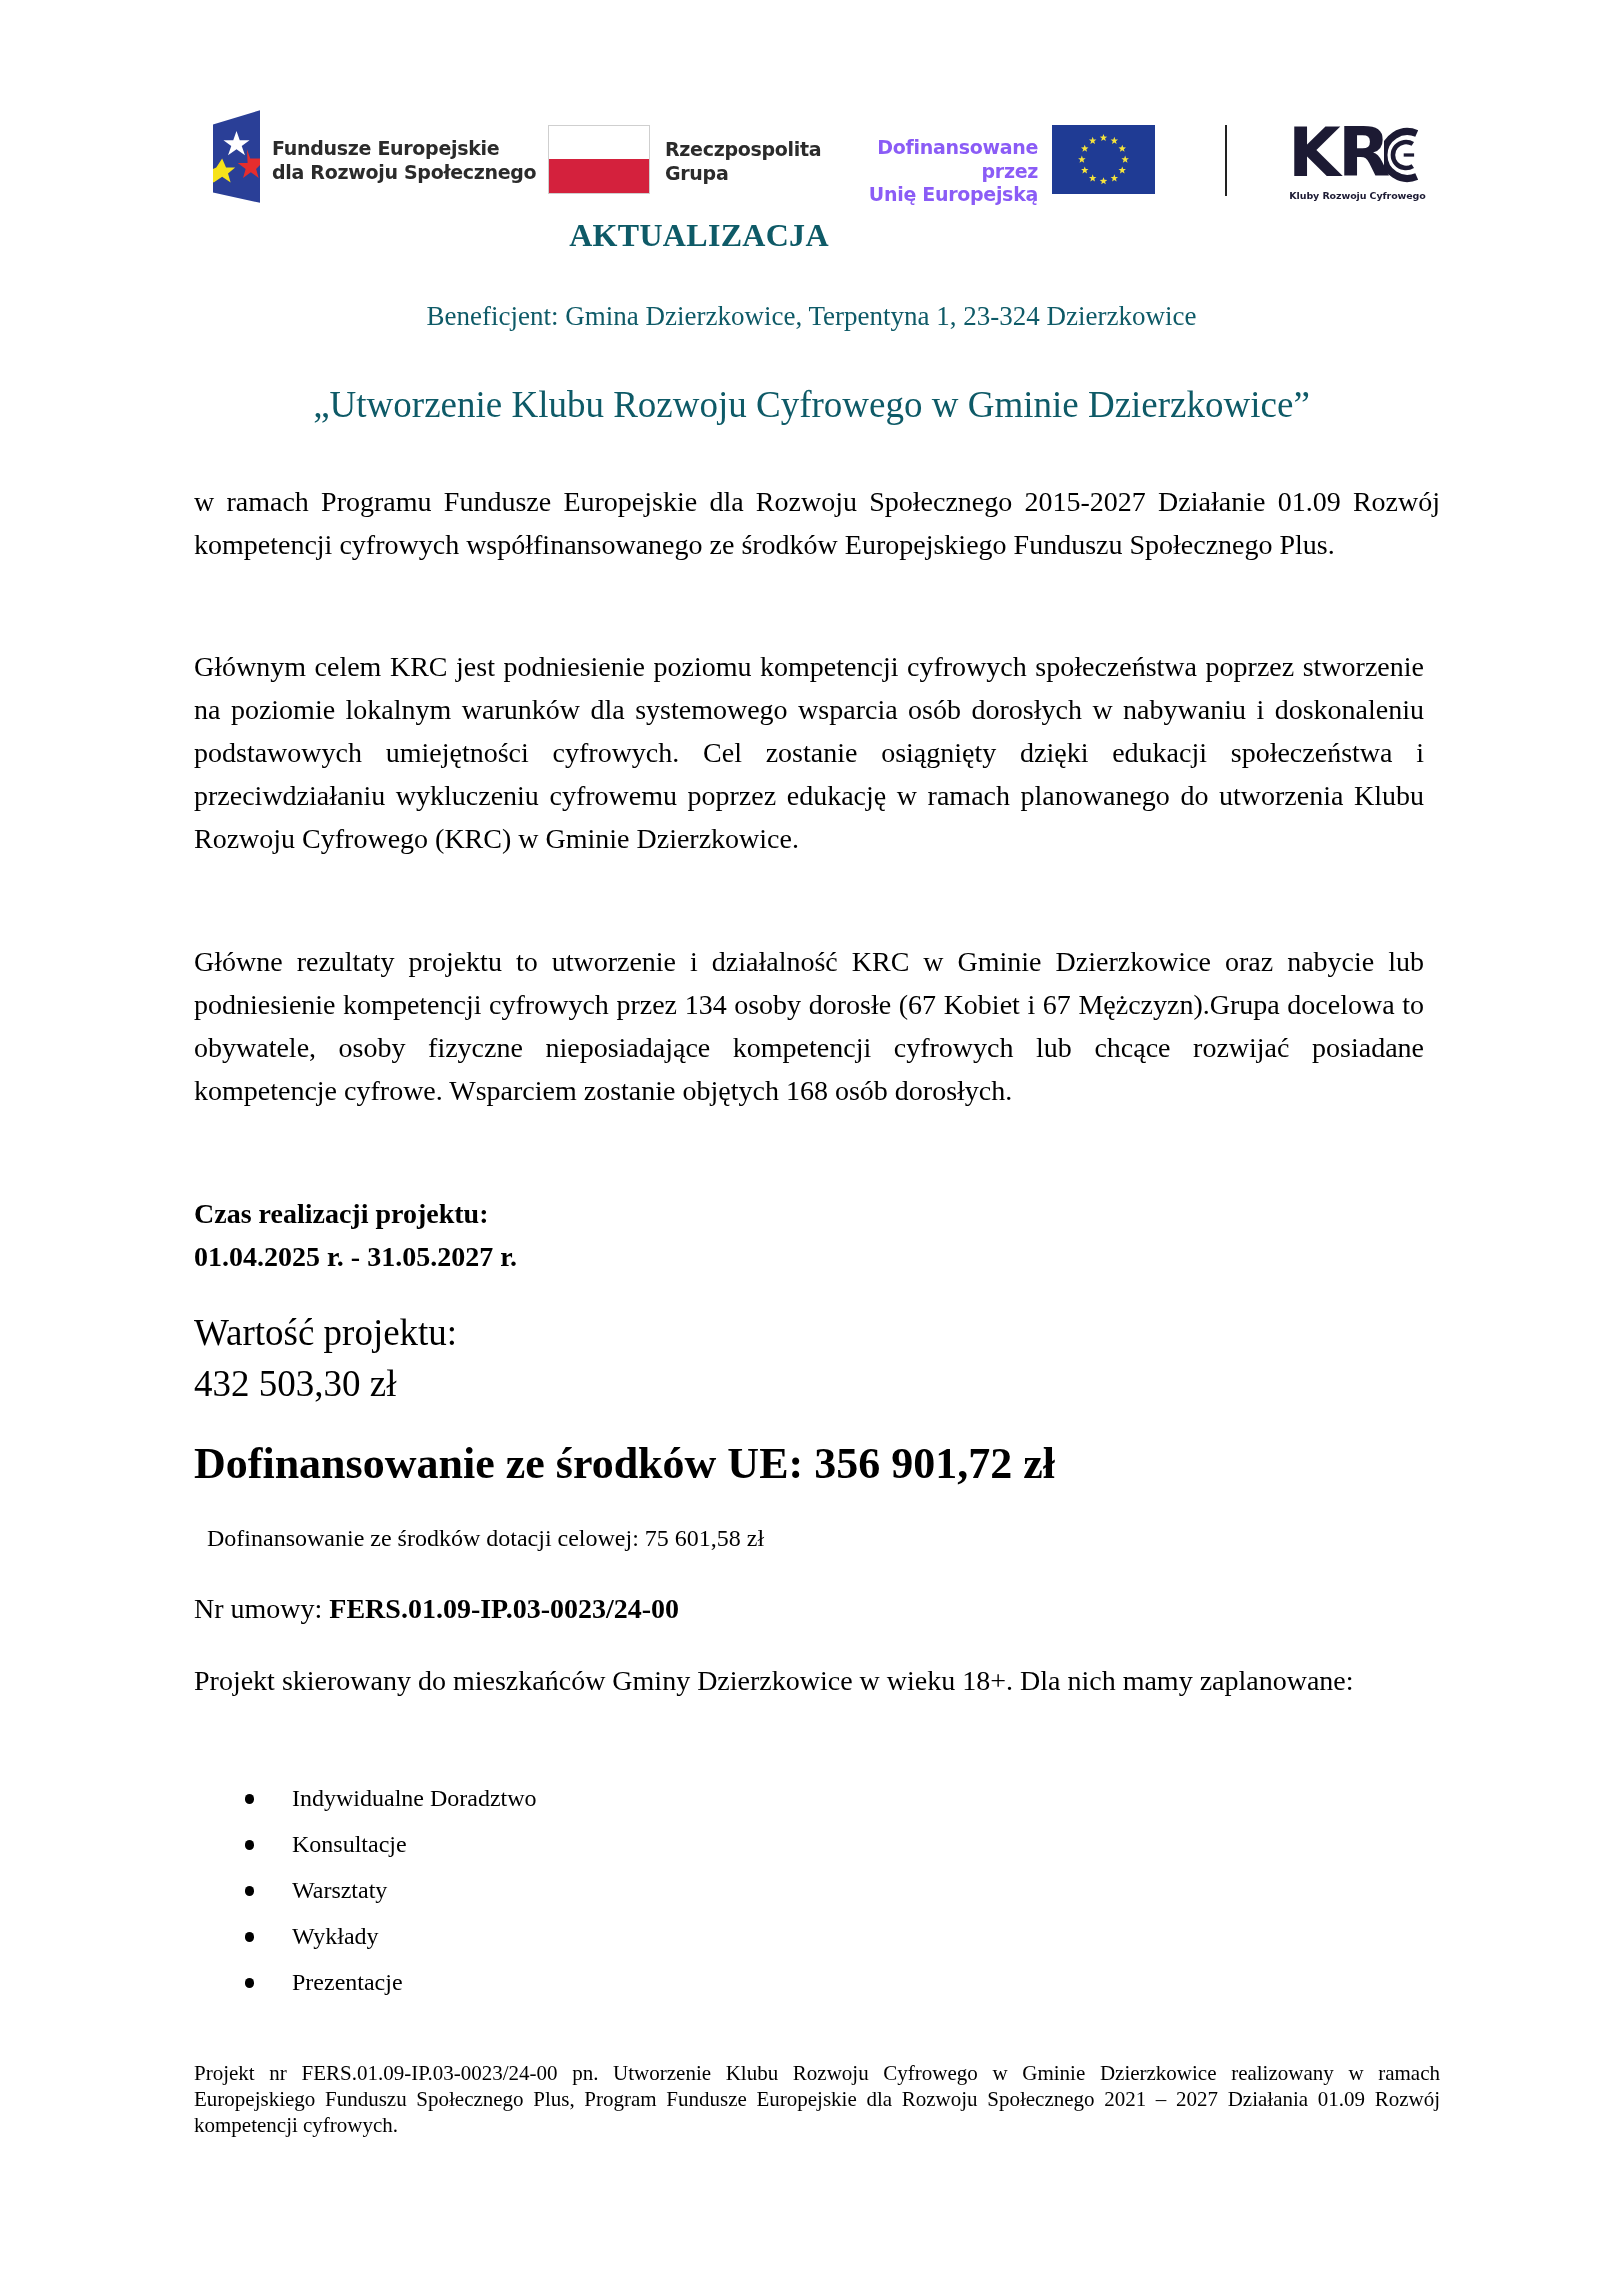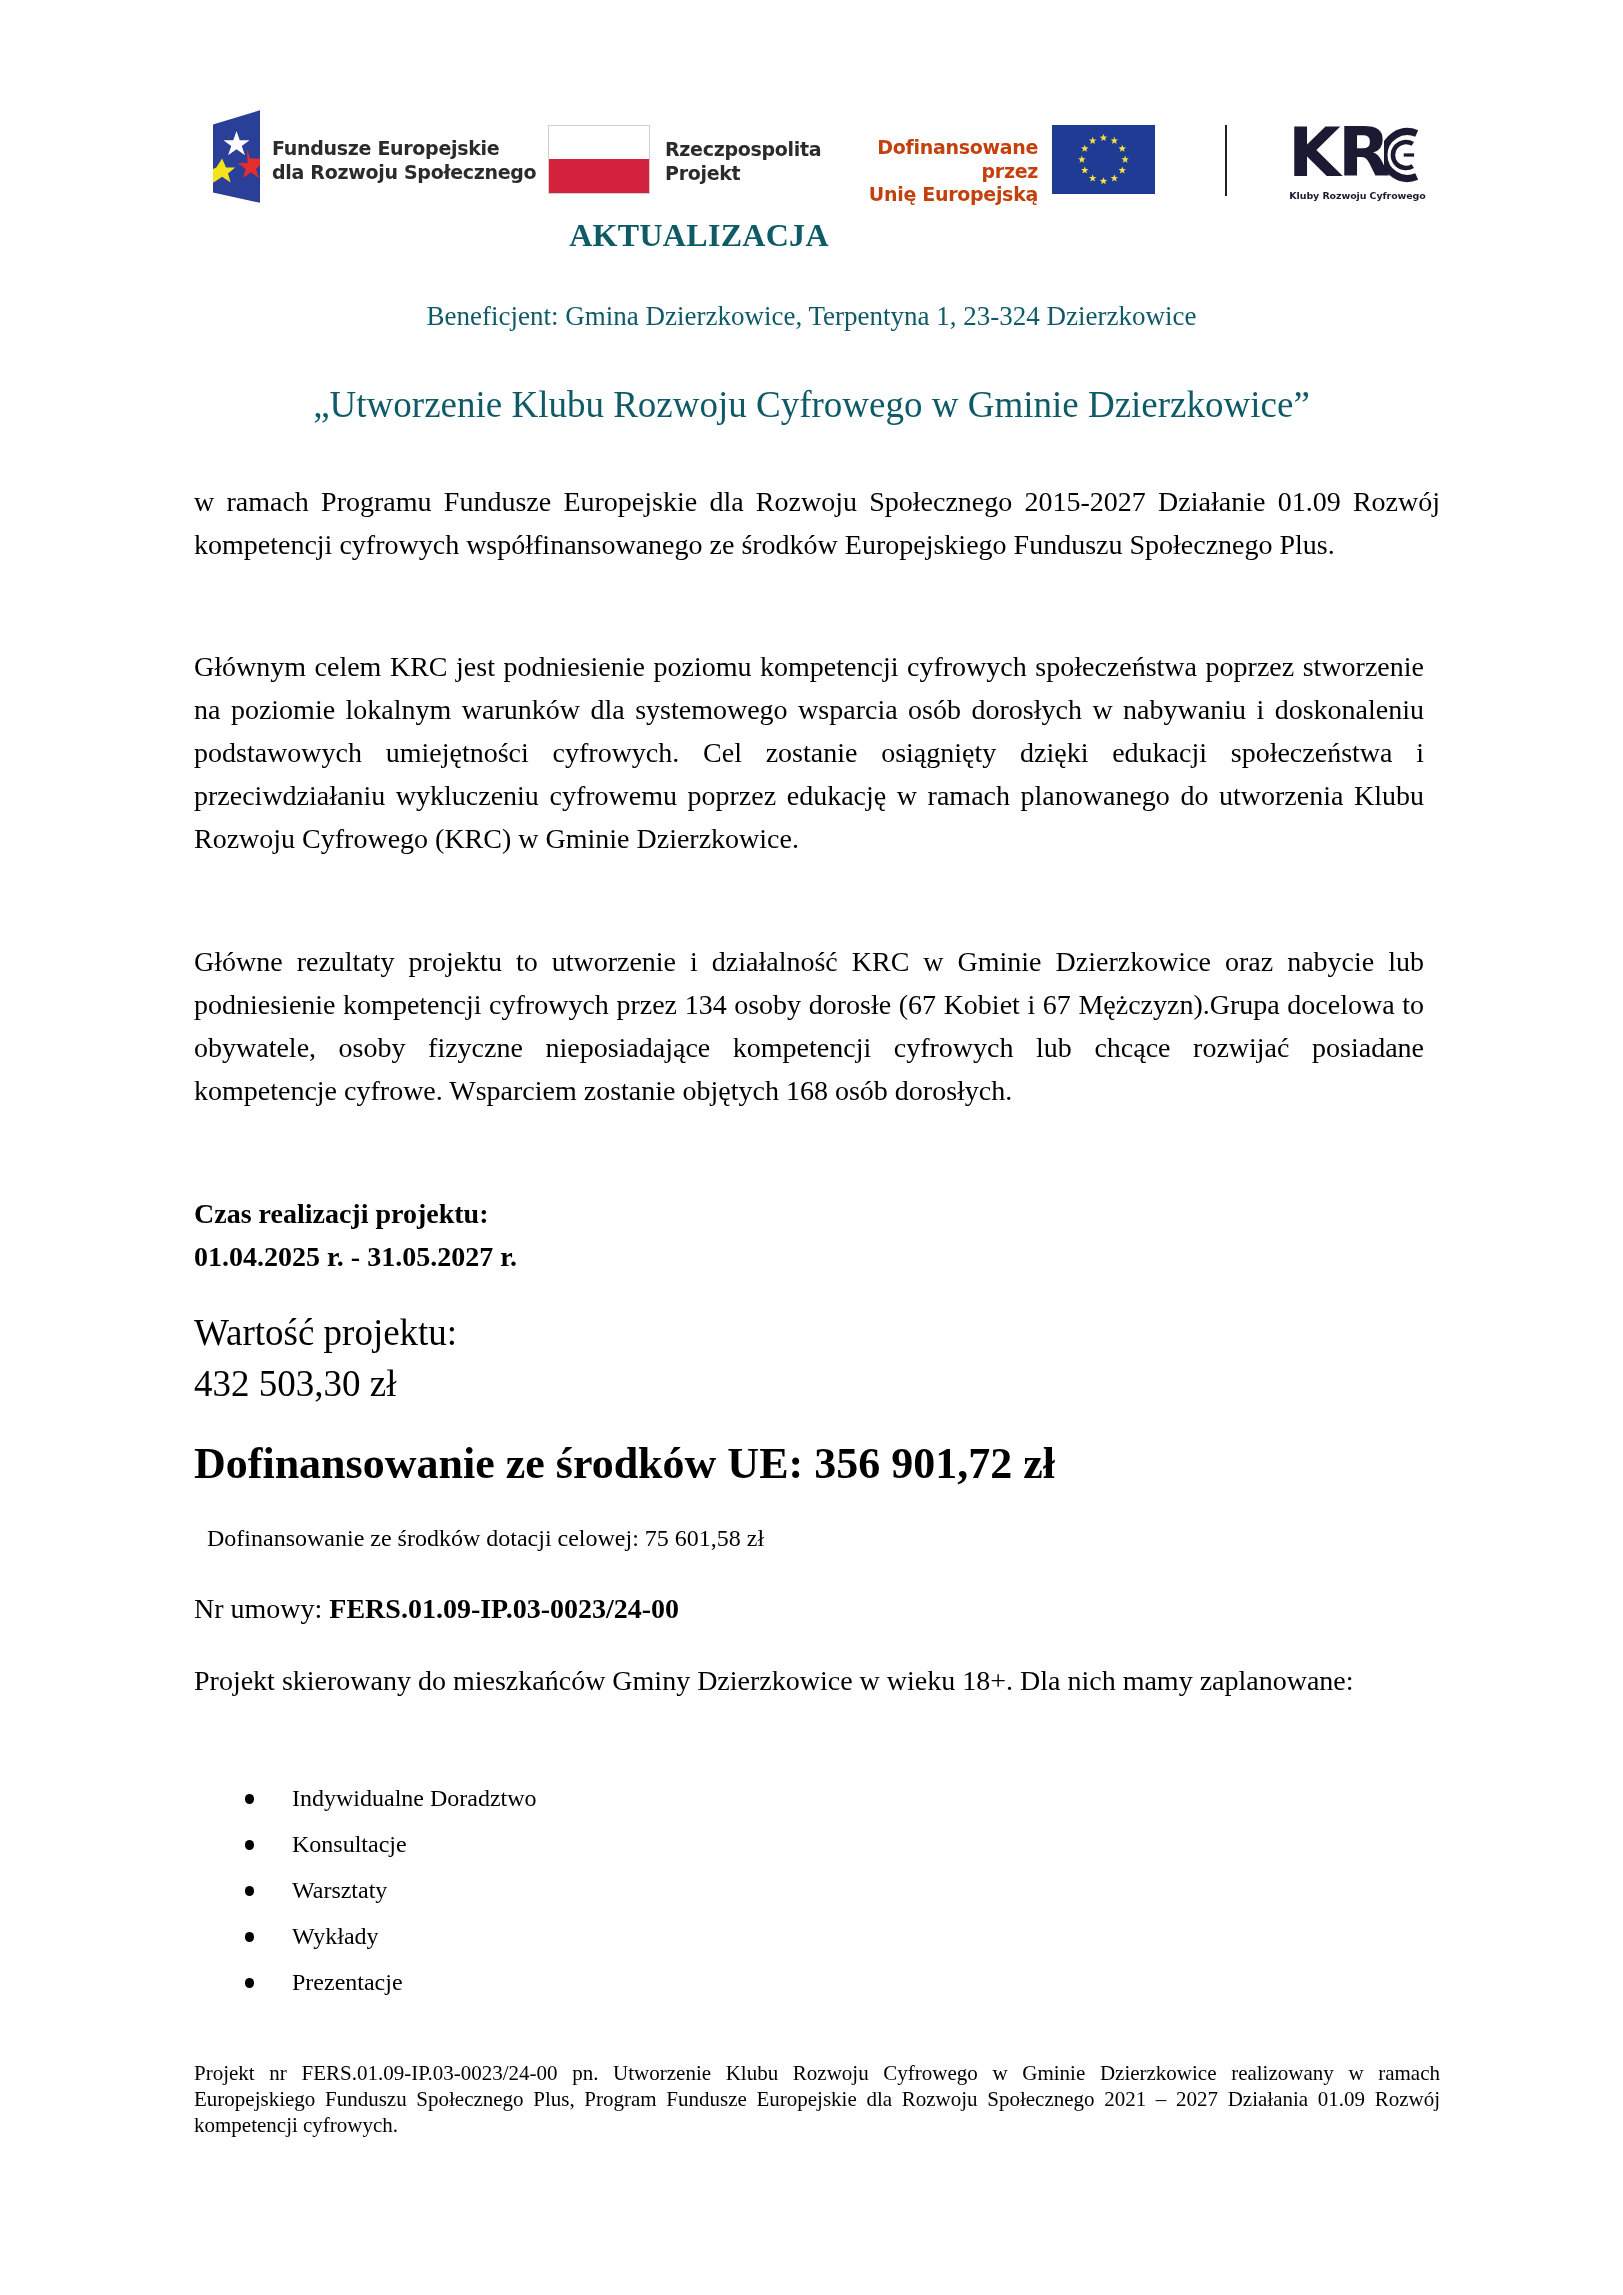--- a/index.html
+++ b/index.html
@@ -14,21 +14,21 @@
              font-size: 19px; line-height: 24px; color: #2b2b2b; letter-spacing: -0.3px; }
   .pl-flag { position: absolute; left: 548px; top: 19.6px; width: 102px; height: 69px;
              border: 0.7px solid #cfcfcf; box-sizing: border-box; }
   .pl-flag .w { height: 50%; background: #ffffff; }
   .pl-flag .r { height: 50%; background: #d4213d; }
   .pl-text { position: absolute; left: 665px; top: 33px;
              font-family: "DejaVu Sans", "Liberation Sans", sans-serif; font-weight: bold;
              font-size: 19px; line-height: 23.6px; color: #2b2b2b; letter-spacing: -0.3px; }
   .eu-text { position: absolute; left: 838px; width: 200px; top: 31px; text-align: right;
              font-family: "DejaVu Sans", "Liberation Sans", sans-serif; font-weight: bold;
-             font-size: 19px; line-height: 23.6px; color: #c2410c; letter-spacing: -0.3px; }
+             font-size: 19px; line-height: 23.6px; color: #8b5cf6; letter-spacing: -0.3px; }
   .eu-flag { position: absolute; left: 1052px; top: 19.6px; width: 103px; height: 69px;
              background: #1f3b94; }
   .divider { position: absolute; left: 1225px; top: 19.6px; width: 2px; height: 71px;
              background: #222; }
   .krc { position: absolute; left: 1288px; top: 14.4px; width: 137px; height: 85px; }
   .krc-letters { position: absolute; left: 0; top: 0;
                  font-family: "DejaVu Sans", "Liberation Sans", sans-serif; font-weight: bold;
                  font-size: 68px; line-height: 68px; color: #1c1a33; letter-spacing: -2.6px; }
   .krc-e { position: absolute; left: 96px; top: 7.9px; width: 42px; height: 56px; }
   .krc-sub { position: absolute; left: 1.3px; top: 71px; white-space: nowrap;
@@ -84,21 +84,21 @@
     <div>Fundusze Europejskie</div>
     <div>dla Rozwoju Społecznego</div>
   </div>
 
   <div class="pl-flag">
     <div class="w"></div>
       <div class="r"></div>
   </div>
   <div class="pl-text">
     <div>Rzeczpospolita</div>
-    <div>Projekt</div>
+    <div>Grupa</div>
   </div>
 
   <div class="eu-text">
     <div>Dofinansowane przez</div>
     <div>Unię Europejską</div>
   </div>
   <svg class="eu-flag" viewBox="0 0 157 105" id="eu-flag">
     <rect x="0" y="0" width="157" height="105" fill="#1f3b94"></rect>
   <polygon points="78.50,13.50 79.98,17.46 84.21,17.65 80.90,20.28 82.03,24.35 78.50,22.02 74.97,24.35 76.10,20.28 72.79,17.65 77.02,17.46" fill="#f5e33c"></polygon>
       <polygon points="95.00,17.92 96.48,21.88 100.71,22.07 97.40,24.70 98.53,28.78 95.00,26.44 91.47,28.78 92.60,24.70 89.29,22.07 93.52,21.88" fill="#f5e33c"></polygon>

